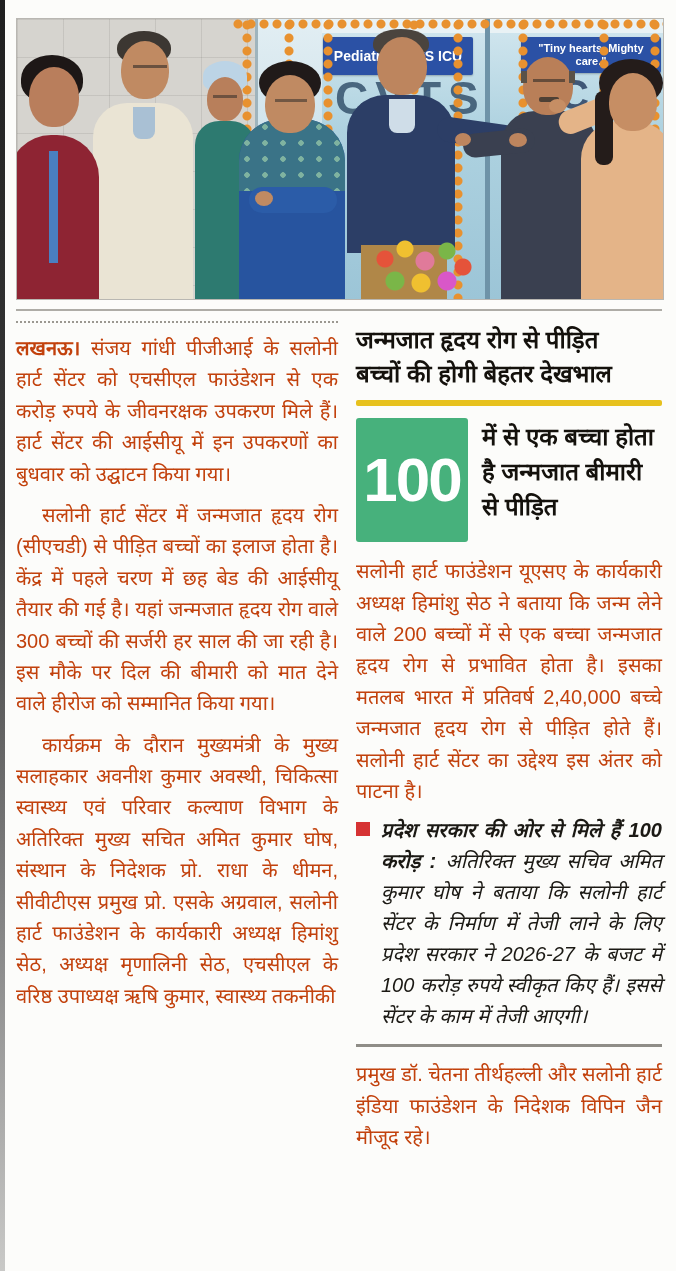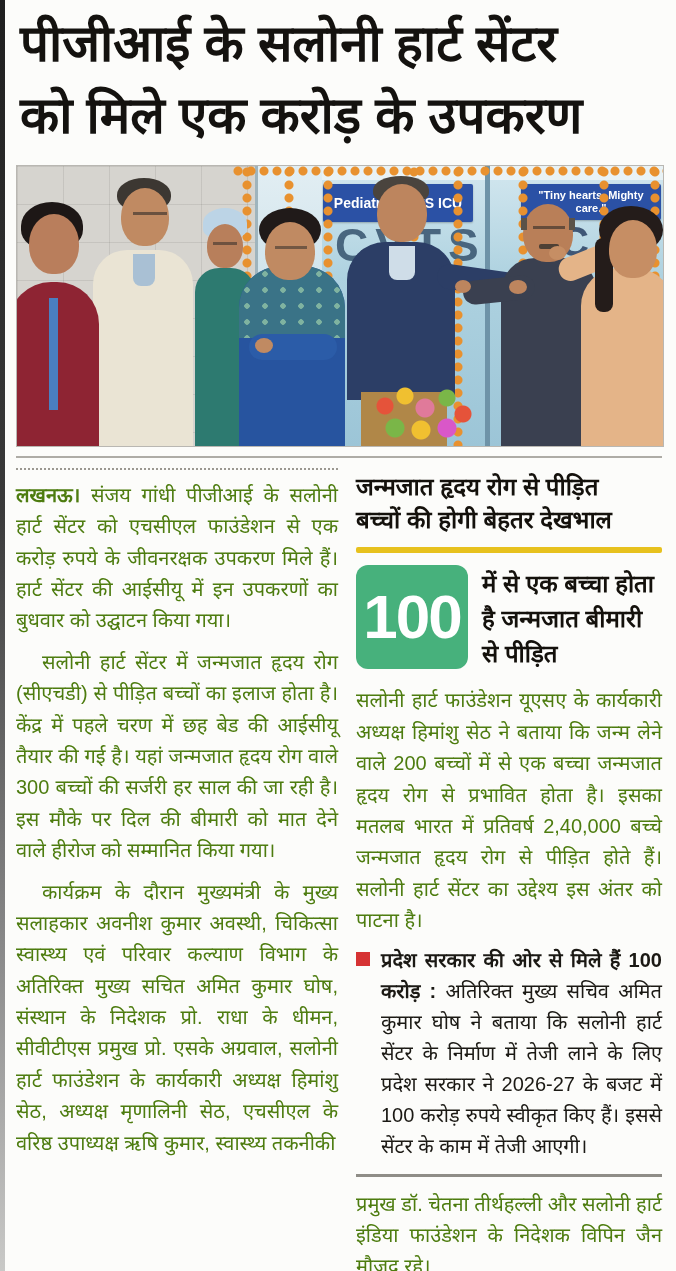--- a/index.html
+++ b/index.html
@@ -150,56 +150,52 @@
   
   .columns{display:flex;gap:18px;margin-top:10px;}
   .col-left{width:322px;flex:0 0 322px;}
   .col-right{flex:1;min-width:0;}
 
   .byline{font-size:21px;font-weight:600;color:#23201a;margin:4px 0 6px 0;}
   .dotted-rule{border:0;border-top:2px dotted #9b9891;margin:0 0 10px 0;}
 
   .body-p{
     font-size:20px;line-height:1.57;margin:0 0 6px 0;
-    text-align:justify;color:#4d7c0f;
+    text-align:justify;color:#c2410c;
   }
   .body-p.indent{text-indent:26px;margin-top:10px;}
   .lead-loc{font-weight:700;}
 
   .subhead{
     font-size:24px;font-weight:700;line-height:1.4;color:#14110c;
     text-align:left;margin:2px 0 0 0;
   }
   .yellow-rule{height:6px;background:#e7c11d;border-radius:2px;margin:10px 0 12px 0;}
 
   .stat-row{display:flex;gap:14px;align-items:stretch;margin:0 0 14px 0;}
   .stat-box{
-    flex:0 0 112px;width:112px;height:104px;background:#47b17c;border-radius:12px;
+    flex:0 0 112px;width:112px;height:124px;background:#47b17c;border-radius:3px;
     display:flex;align-items:center;justify-content:center;
   }
   .stat-number{font-size:62px;font-weight:700;color:#ffffff;letter-spacing:-2px;line-height:1;}
   .stat-text{font-size:24px;font-weight:700;line-height:1.45;color:#14110c;padding-top:2px;}
 
-  .bullet-p{position:relative;padding-left:25px;margin:8px 0 6px 0;font-size:20px;line-height:1.55;text-align:justify;color:#1b1914;}
+  .bullet-p{position:relative;padding-left:25px;margin:8px 0 6px 0;font-size:20px;line-height:1.55;text-align:justify;color:#1b1914;font-style:italic;}
   .red-square{position:absolute;left:0;top:7px;width:14px;height:14px;background:#d63333;}
   .bullet-lead{font-weight:700;}
 
   .gray-rule{border:0;border-top:3px solid #8f8d87;margin:12px 0 12px 0;}
 </style>
 </head>
 <body>
 
 <div class="edge-strip"></div>
 
 <div class="content">
 
-  <h1 class="headline">
-    <div>पीजीआई के सलोनी हार्ट सेंटर</div>
-    <div>को मिले एक करोड़ के उपकरण</div>
-  </h1>
 
   <div class="photo">
     <div class="wall"></div>
     <div class="switch-plate"></div>
     <div class="glass"></div>
     <div class="doors"></div>
     <div class="door-top-band"></div>
     <div class="door-split"></div>
     <div class="door-word-left">CVTS</div>
     <div class="door-word-right">IC 3</div>

